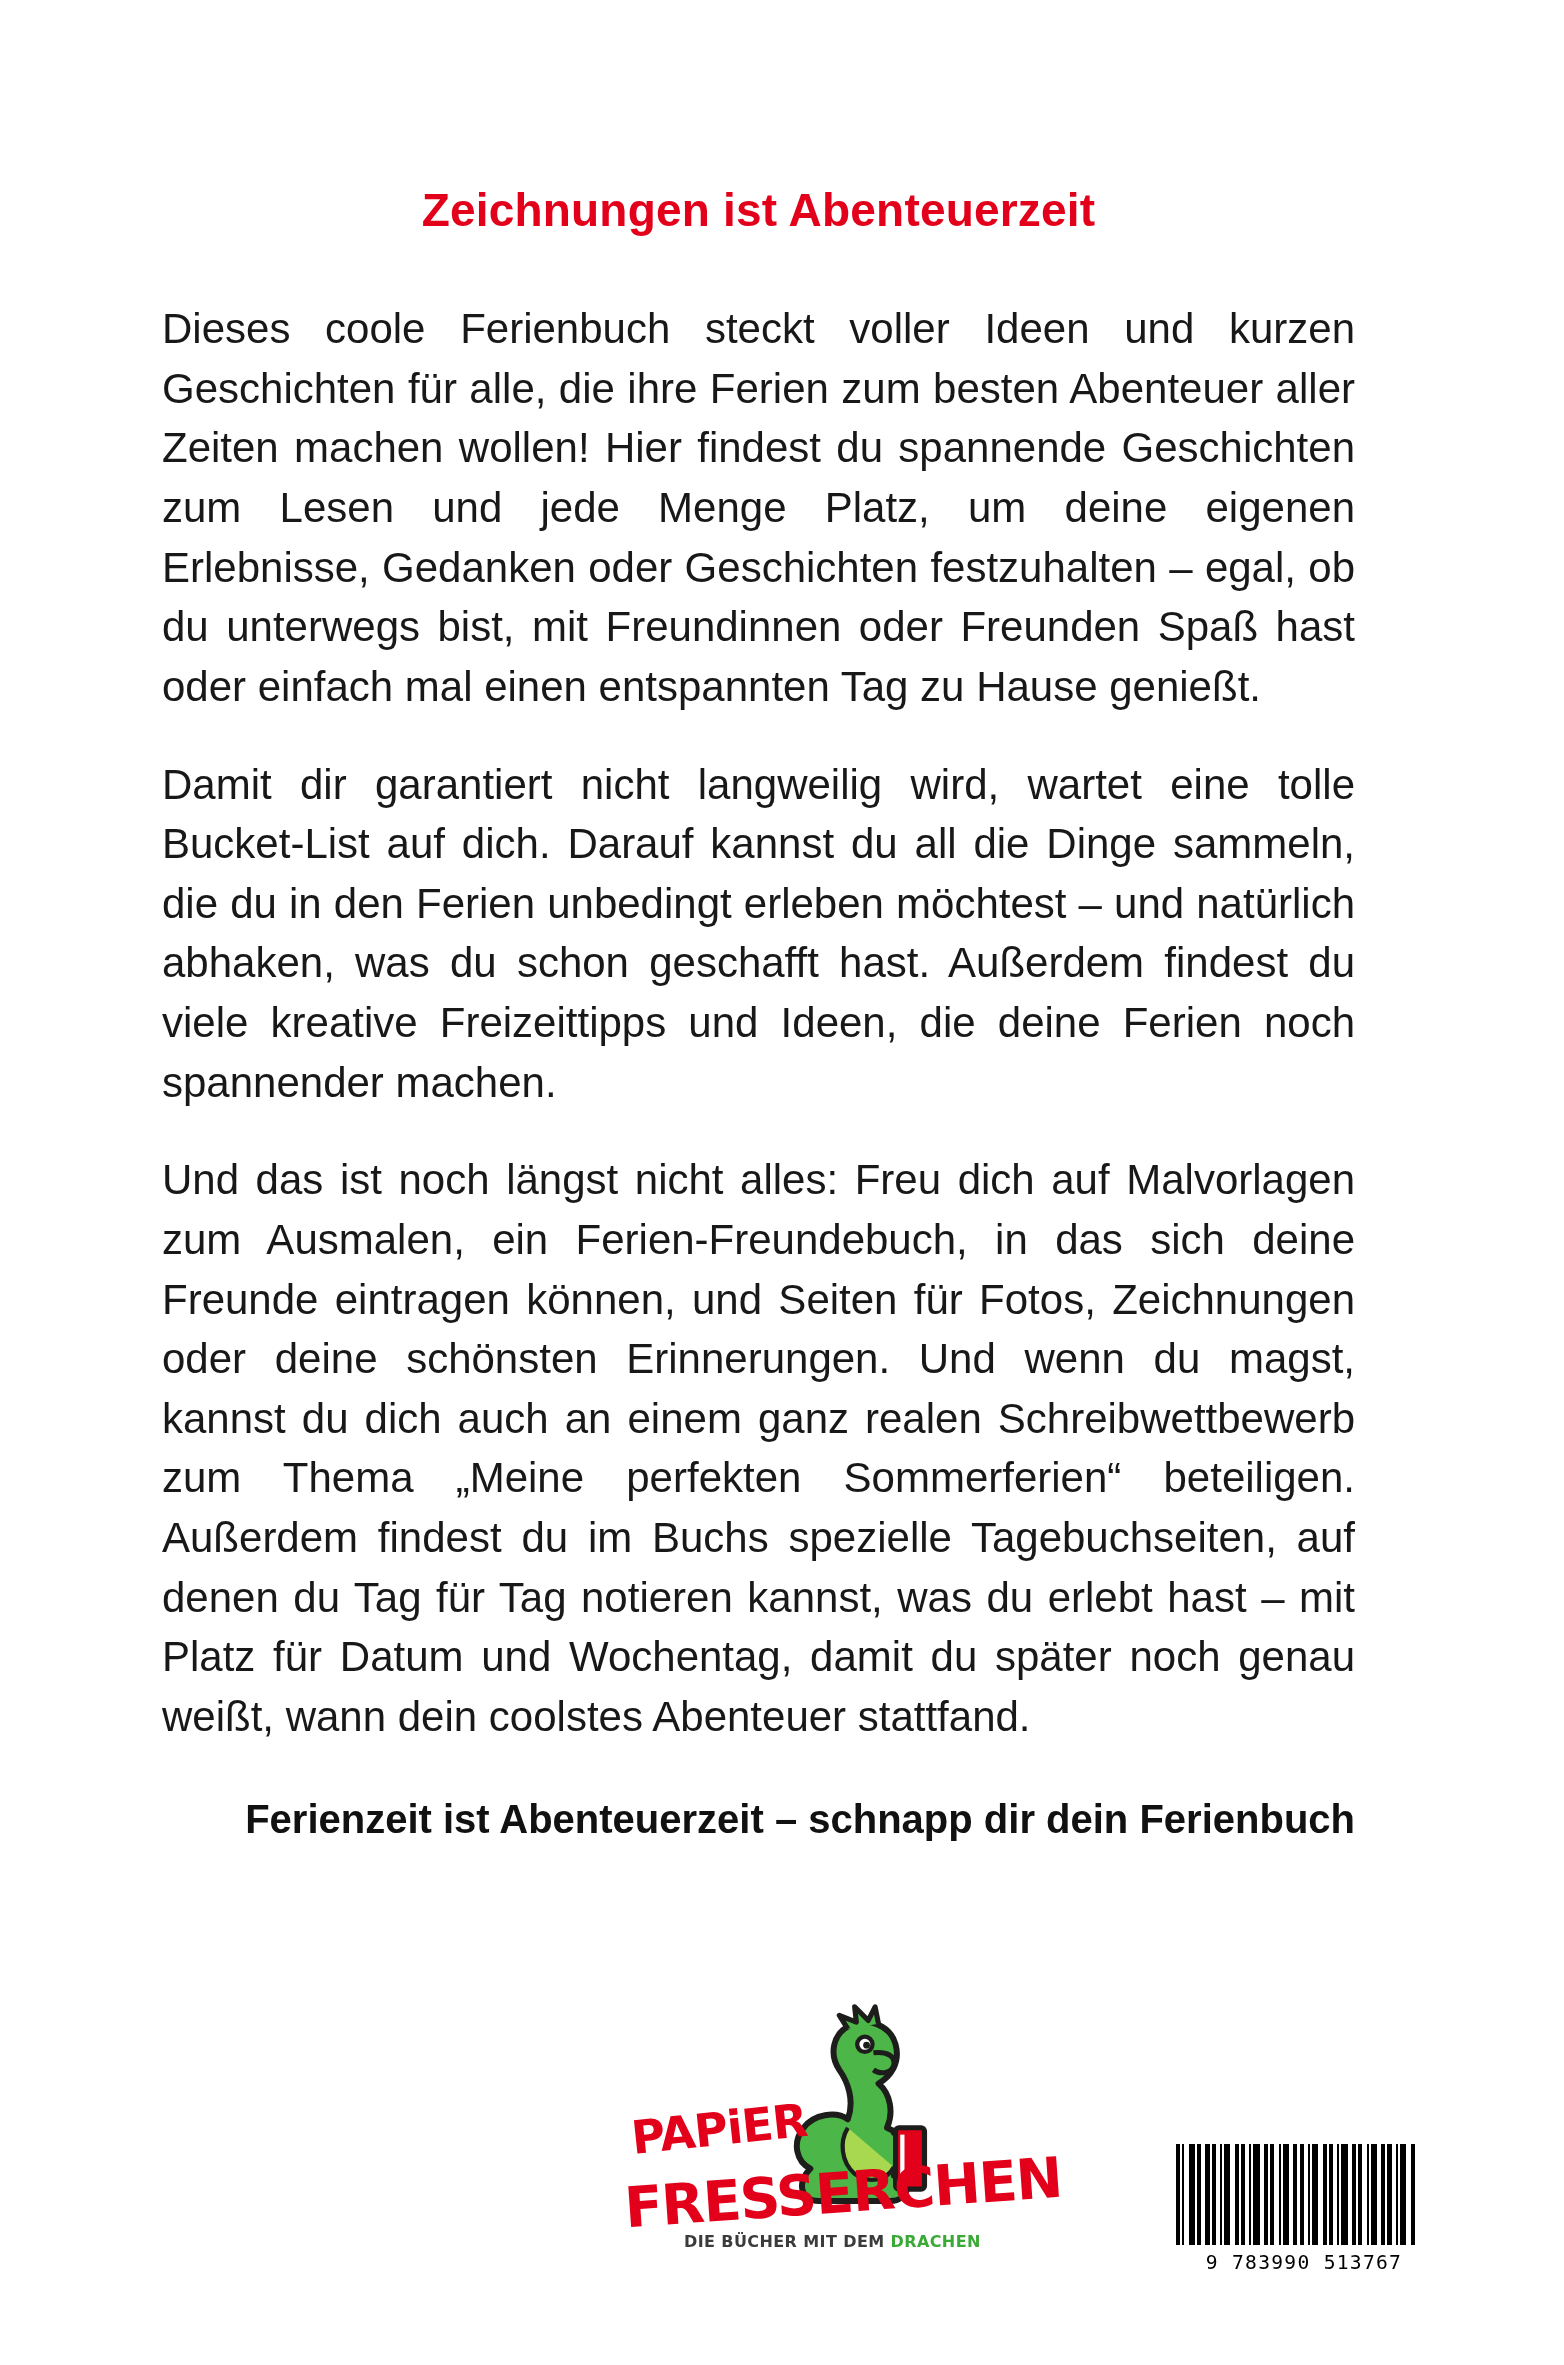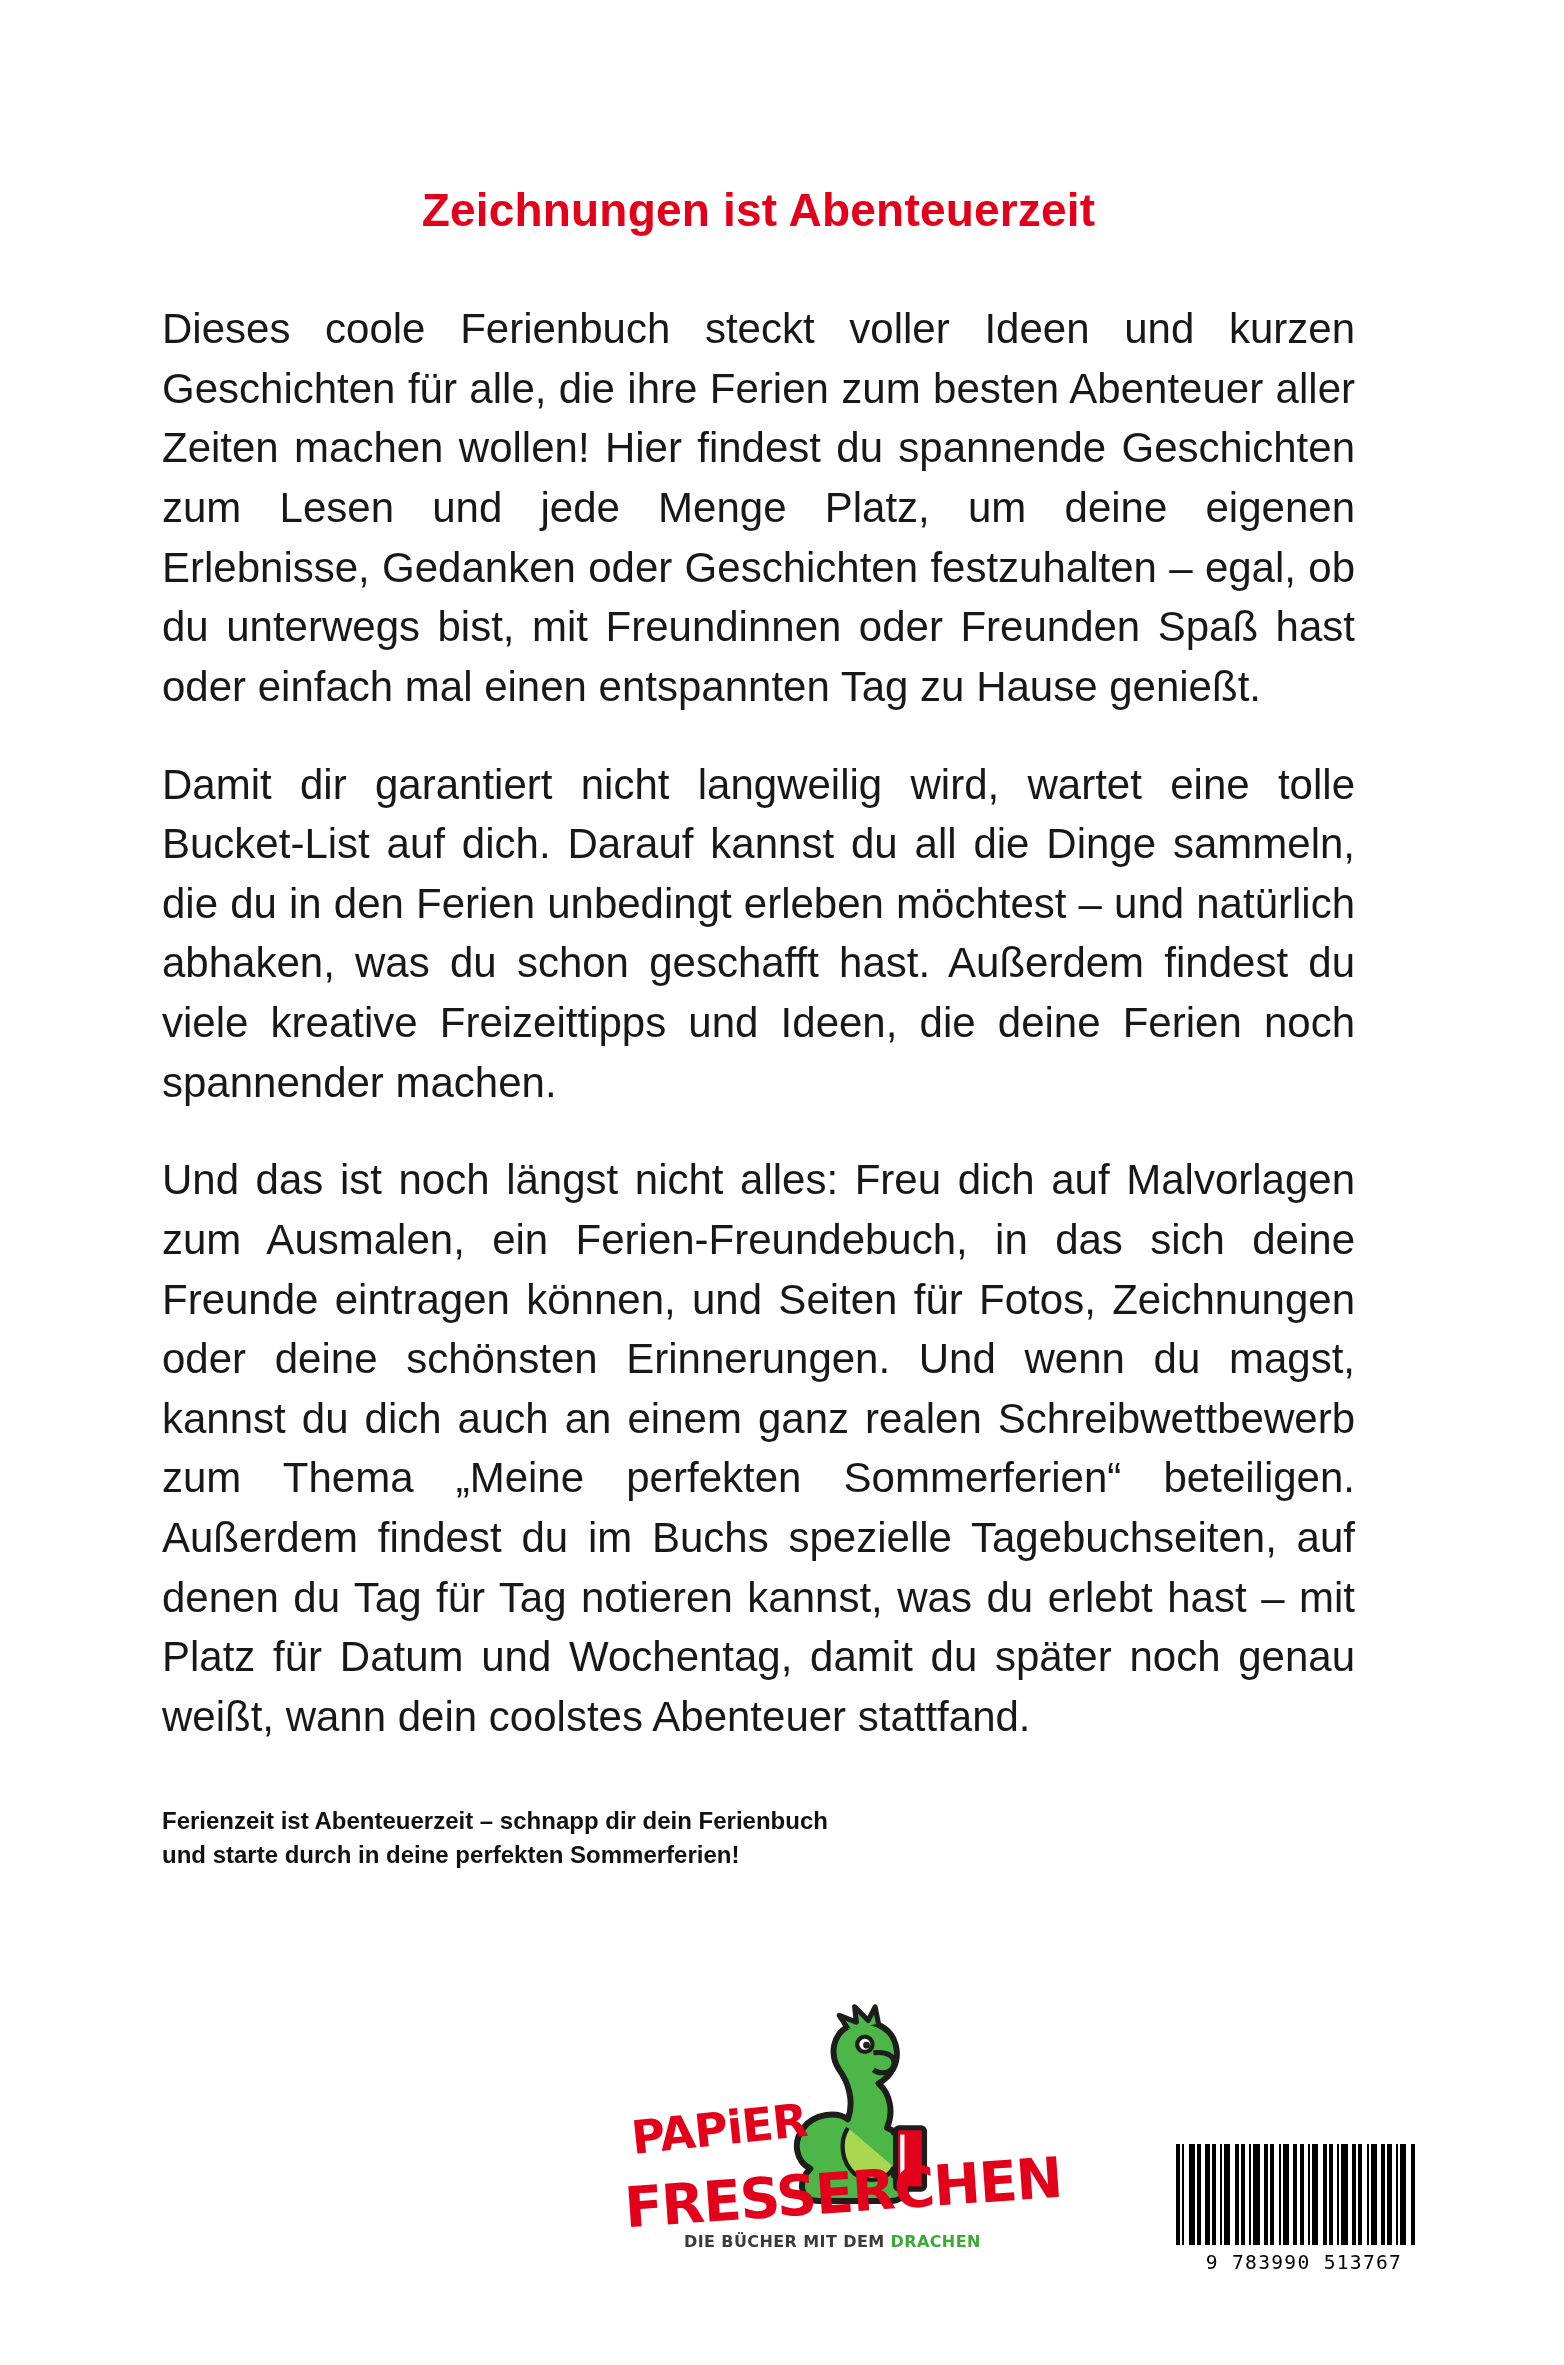--- a/index.html
+++ b/index.html
@@ -47,25 +47,25 @@
     text-justify: inter-word;
     color: #181818;
     hyphens: manual;
   }
 
   .blurb p:last-child {
     margin-bottom: 0;
   }
 
   .closing {
-    margin-top: 57px;
-    font-weight: bold;
-    font-size: 24px;
+    margin-top: 44px;
+    font-weight: bold;
+    font-size: 40px;
     line-height: 1.42;
-    text-align: left;
+    text-align: right;
     color: #111111;
   }
 
   
   .footer {
     position: absolute;
     left: 0;
     right: 0;
     bottom: 77px;
     height: 307px;
@@ -160,21 +160,20 @@
     <h1 class="book-title">Zeichnungen ist Abenteuerzeit</h1>
 
     <div class="blurb">
       <p>Dieses coole Ferienbuch steckt voller Ideen und kurzen Geschichten für alle, die ihre Ferien zum besten Abenteuer aller Zeiten machen wollen! Hier findest du spannende Geschichten zum Lesen und jede Menge Platz, um deine eigenen Erlebnisse, Gedanken oder Geschichten festzuhalten – egal, ob du unterwegs bist, mit Freundinnen oder Freunden Spaß hast oder einfach mal einen entspannten Tag zu Hause genießt.</p>
       <p>Damit dir garantiert nicht langweilig wird, wartet eine tolle Bucket-List auf dich. Darauf kannst du all die Dinge sammeln, die du in den Ferien unbedingt erleben möchtest – und natürlich abhaken, was du schon geschafft hast. Außerdem findest du viele kreative Freizeittipps und Ideen, die deine Ferien noch spannender machen.</p>
       <p>Und das ist noch längst nicht alles: Freu dich auf Malvorlagen zum Ausmalen, ein Ferien-Freundebuch, in das sich deine Freunde eintragen können, und Seiten für Fotos, Zeichnungen oder deine schönsten Erinnerungen. Und wenn du magst, kannst du dich auch an einem ganz realen Schreibwettbewerb zum Thema „Meine perfekten Sommerferien“ beteiligen. Außerdem findest du im Buchs spezielle Tagebuchseiten, auf denen du Tag für Tag notieren kannst, was du erlebt hast – mit Platz für Datum und Wochentag, damit du später noch genau weißt, wann dein coolstes Abenteuer stattfand.</p>
     </div>
 
     <div class="closing">
       <div>Ferienzeit ist Abenteuerzeit – schnapp dir dein Ferienbuch</div>
-      <div>und starte durch in deine perfekten Sommerferien!</div>
     </div>
 
   </div>
 
   <div class="footer">
 
     <div class="publisher-logo">
 
       <svg class="dragon" viewBox="0 0 210 250" aria-hidden="true">
 

